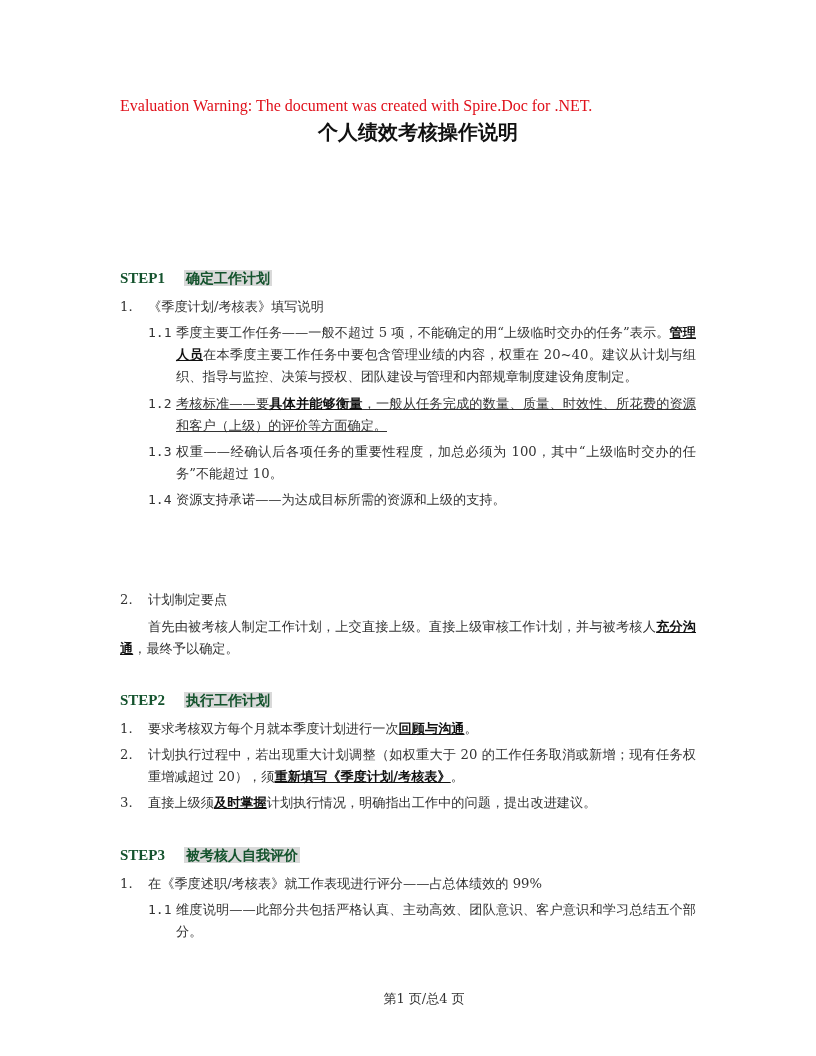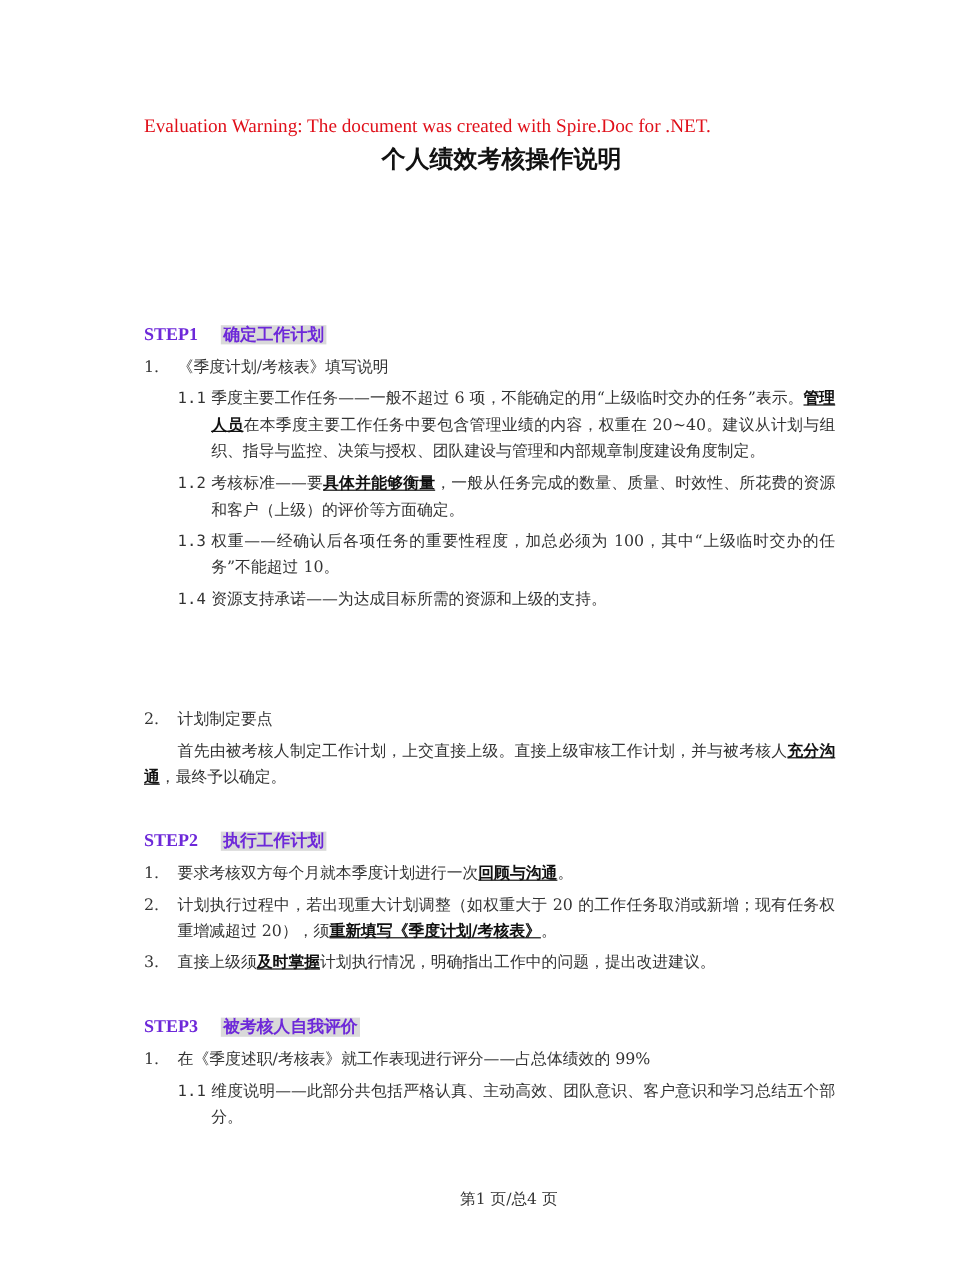--- a/index.html
+++ b/index.html
@@ -6,21 +6,21 @@
   body { width: 816px; height: 1056px; position: relative; overflow: hidden;
          font-family: "DejaVu Serif", "Liberation Serif", serif; color: #222; }
   .page { position: absolute; left: 0; top: 0; width: 816px; height: 808px; }
   .warning { position: absolute; left: 120px; top: 97px; font-family: "Liberation Serif", serif;
              font-size: 16px; color: #e0101a; white-space: nowrap; }
   .title { position: absolute; left: 10px; width: 816px; top: 119px; text-align: center;
            font-family: "DejaVu Sans", sans-serif; font-weight: bold; font-size: 20px; color: #111; }
   .p { position: absolute; font-size: 13.2px; line-height: 22px; color: #333; }
   .intro { left: 120px; top: 174px; width: 576px; text-indent: 30px; text-align: justify; }
   .step { position: absolute; left: 120px; font-family: "DejaVu Sans", sans-serif; font-weight: bold;
-          font-size: 14px; color: #6d28d9; white-space: nowrap; }
+          font-size: 14px; color: #14532d; white-space: nowrap; }
   .step .num { display: inline-block; width: 64px; font-family: "Liberation Serif", serif; font-size: 15px; }
   .step .ttl { background: #d9d9d9; padding: 0 2px; font-family: "DejaVu Serif", serif; }
   .li { position: absolute; left: 120px; width: 576px; font-size: 13.2px; line-height: 22px; color: #333; }
   .li .n { position: absolute; left: 0; top: 0; }
   .li .t { margin-left: 28px; display: block; text-align: justify; }
   .sub { position: absolute; left: 148px; width: 548px; font-size: 13.2px; line-height: 22px; color: #333; }
   .sub .n { position: absolute; left: 0; top: 0; font-family: "DejaVu Sans Mono", monospace; font-size: 13px; }
   .sub .t { margin-left: 28px; display: block; text-align: justify; }
   .u { text-decoration: underline; font-weight: bold; color: #111; }
   .para2 { position: absolute; left: 120px; width: 576px; top: 616px; text-indent: 28px;
@@ -40,24 +40,24 @@
     <span class="num">STEP1</span><span class="ttl">确定工作计划</span>
   </div>
 
   <div class="li" style="top:296px;">
     <span class="n">1.</span>
     <span class="t">《季度计划/考核表》填写说明</span>
   </div>
 
   <div class="sub" style="top:322px;">
     <span class="n">1.1</span>
-    <span class="t"><span>季度主要工作任务——一般不超过 6 项，不能确定的用“上级临时交办的任务”表示。</span><span class="u">管理人员</span><span>在本季度主要工作任务中要包含管理业绩的内容，权重在 20~40。建议从计划与组织、指导与监控、决策与授权、团队建设与管理和内部规章制度建设角度制定。</span></span>
+    <span class="t"><span>季度主要工作任务——一般不超过 5 项，不能确定的用“上级临时交办的任务”表示。</span><span class="u">管理人员</span><span>在本季度主要工作任务中要包含管理业绩的内容，权重在 20~40。建议从计划与组织、指导与监控、决策与授权、团队建设与管理和内部规章制度建设角度制定。</span></span>
   </div>
 
-  <div class="sub" style="top:393px;">
+  <div class="sub" style="top:393px;text-decoration:underline;">
     <span class="n">1.2</span>
     <span class="t"><span>考核标准——要</span><span class="u">具体并能够衡量</span><span>，一般从任务完成的数量、质量、时效性、所花费的资源和客户（上级）的评价等方面确定。</span></span>
   </div>
 
   <div class="sub" style="top:441px;">
     <span class="n">1.3</span>
     <span class="t">权重——经确认后各项任务的重要性程度，加总必须为 100，其中“上级临时交办的任务”不能超过 10。</span>
   </div>
 
   <div class="sub" style="top:489px;">

